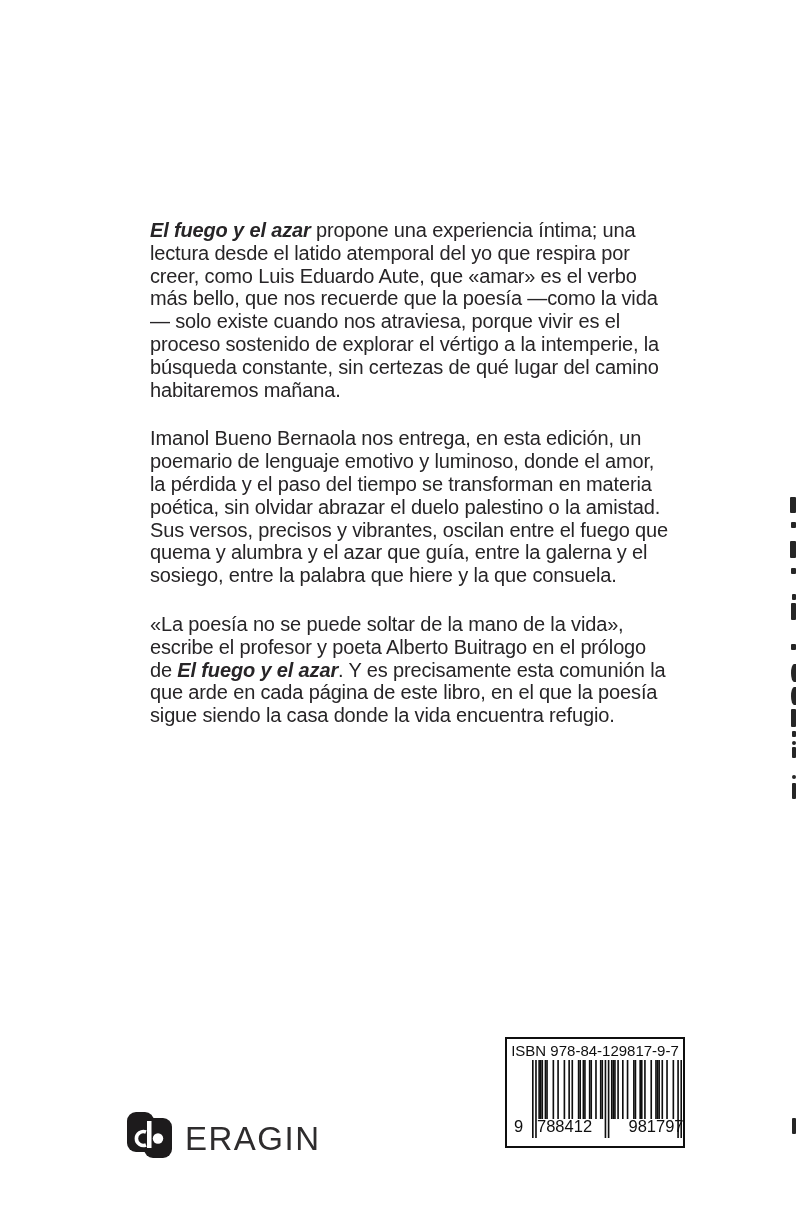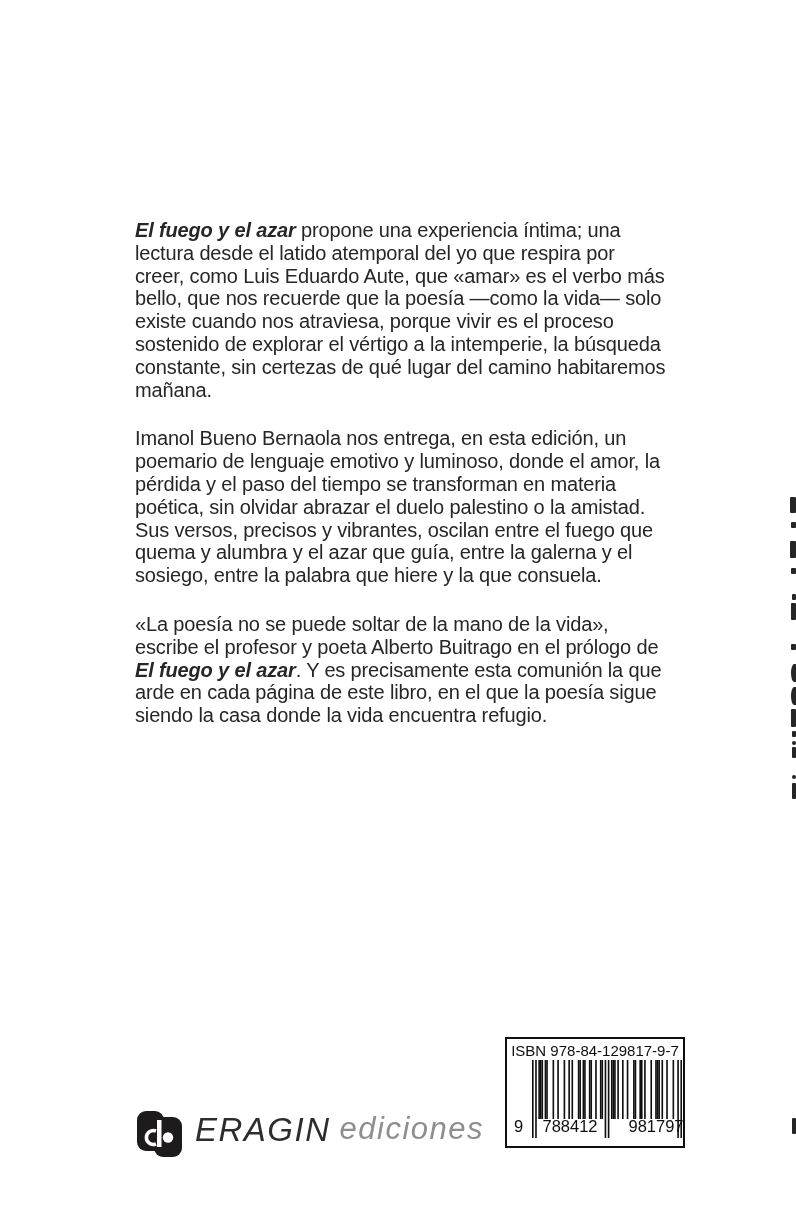--- a/index.html
+++ b/index.html
@@ -17,21 +17,21 @@
 
   
   .synopsis {
     position: absolute;
     left: 135px; top: 219px; width: 534px;
     color: #272527;
     font-size: 20px;
     line-height: 22.8px;
     letter-spacing: -0.15px;
   }
-  .synopsis p { margin: 0 0 26px 0; }
+  .synopsis p { margin: 0 0 26px 15px; }
   .synopsis .bold { font-weight: 400; }
   .synopsis .bold-italic { font-weight: 700; font-style: italic; }
 
   
   .frag {
     position: absolute;
     right: 0;
     background: #262626;
     border-radius: 1px;
   }
@@ -59,30 +59,29 @@
     position: absolute;
     left: 25px; top: 21px;
   }
   .bc-digit {
     position: absolute;
     top: 78px;
     font-size: 16.5px;
     color: #0f0f0f;
   }
   .bc-lead { left: 7px; }
-  .bc-g1 { left: 30px; width: 66px; text-align: center; }
+  .bc-g1 { left: 30px; width: 66px; text-align: left; }
   .bc-g2 { left: 104px; width: 66px; text-align: center; margin-left: 12px; }
 
   
   .publisher {
     position: absolute;
-    left: 137px; top: 1111px; height: 47px;
+    left: 127px; top: 1111px; height: 47px;
     display: flex;
-    align-items: flex-start;
-    font-style: italic;
+    align-items: flex-end;
   }
   .logo-mark { width: 45px; height: 46px; display: block; }
   .wordmark {
     margin-left: 13px;
     font-size: 33px;
     letter-spacing: 1.5px;
     color: #2e2c2d;
   }
   .tagline {
     margin-left: 9px;
@@ -159,21 +158,20 @@
 
   <footer class="publisher">
     <svg class="logo-mark" viewBox="0 0 45 46">
       <rect x="0" y="0" width="27" height="40" rx="9" fill="#1d1b1c"></rect>
       <rect x="17" y="6" width="28" height="40" rx="9" fill="#1d1b1c"></rect>
       <rect x="20" y="9" width="4.5" height="27" fill="#ffffff"></rect>
       <path d="M 19 20 A 7 7 0 1 0 19 33" stroke="#ffffff" stroke-width="3.6" fill="none"></path>
       <circle cx="31" cy="26.5" r="5.2" fill="#ffffff"></circle>
     </svg>
     <span class="wordmark">ERAGIN</span>
-    <span class="tagline">ediciones</span>
   </footer>
 
 <div class="frag bar" style="top: 497px; height: 16px; width: 6px;"></div>
     <div class="frag bar" style="top: 522px; height: 6px; width: 5px;"></div>
     <div class="frag bar" style="top: 541px; height: 17px; width: 6px;"></div>
     <div class="frag bar" style="top: 568px; height: 6px; width: 5px;"></div>
     <div class="frag bar" style="top: 594px; height: 6px; width: 4px;"></div>
     <div class="frag bar" style="top: 603px; height: 17px; width: 5px;"></div>
     <div class="frag bar" style="top: 644px; height: 6px; width: 5px;"></div>
     <div class="frag curve" style="top: 664px; height: 18px; width: 5px;"></div>

